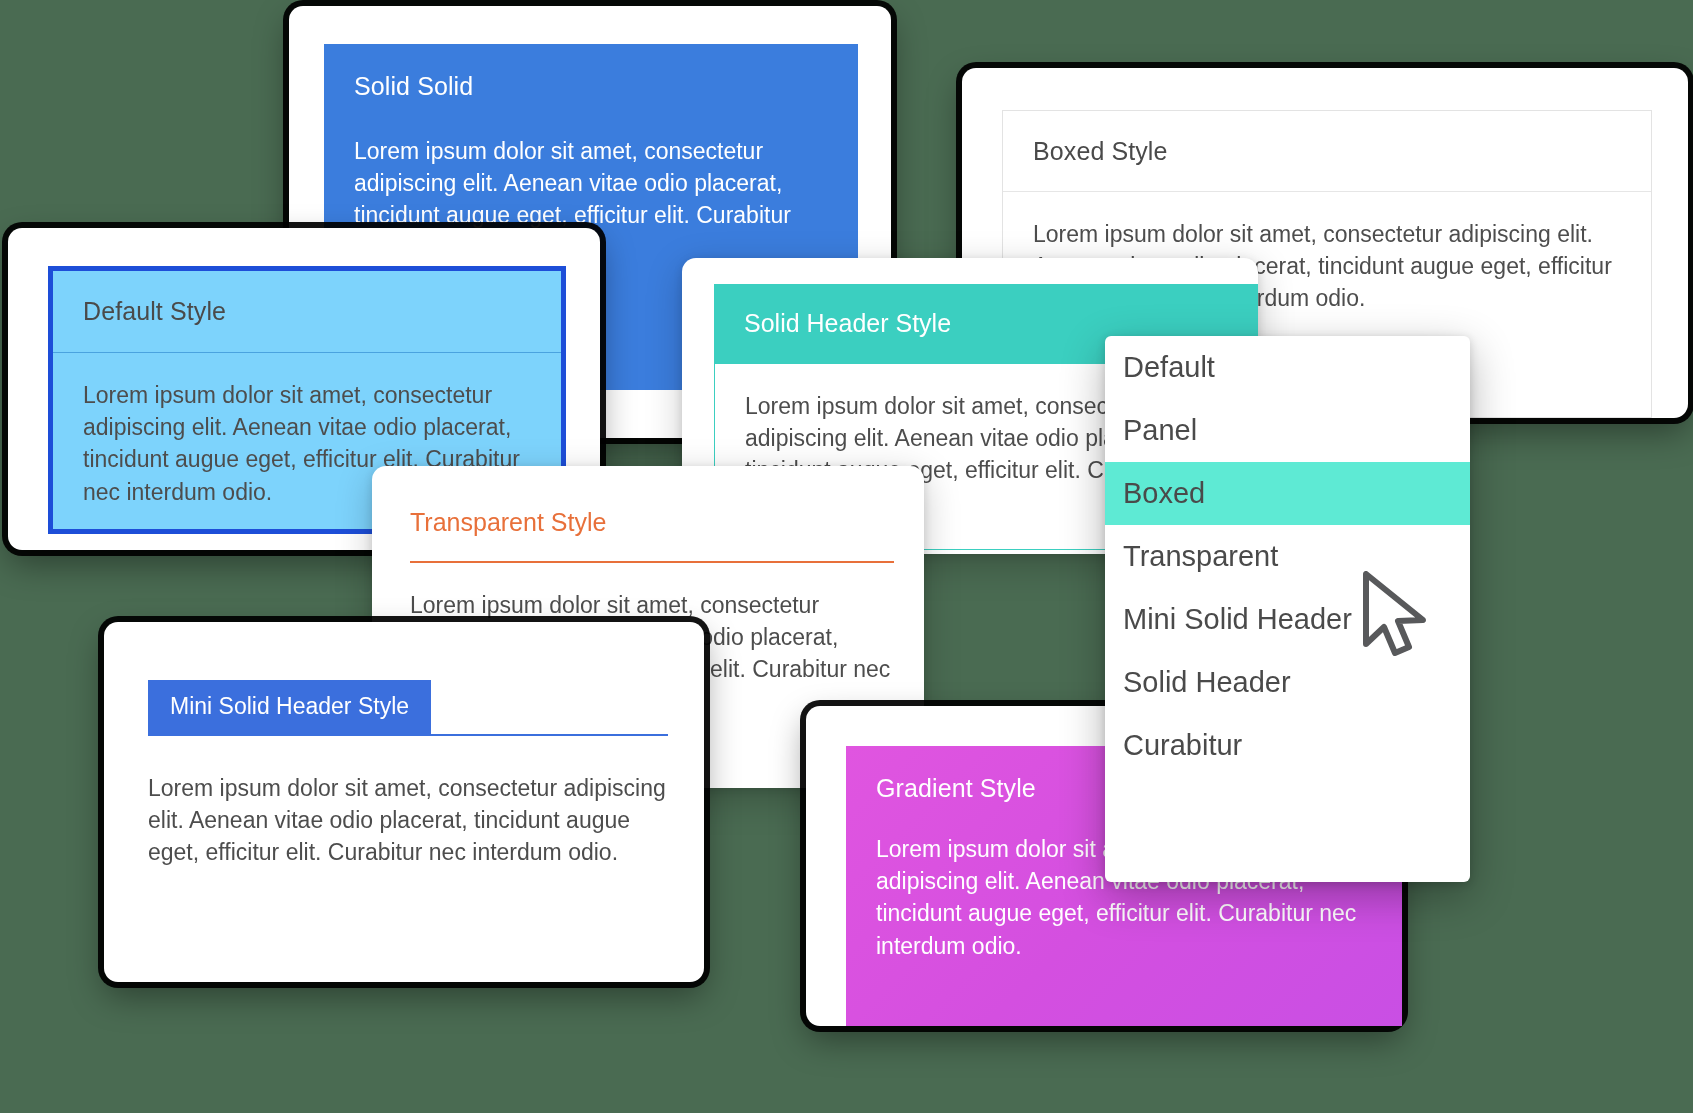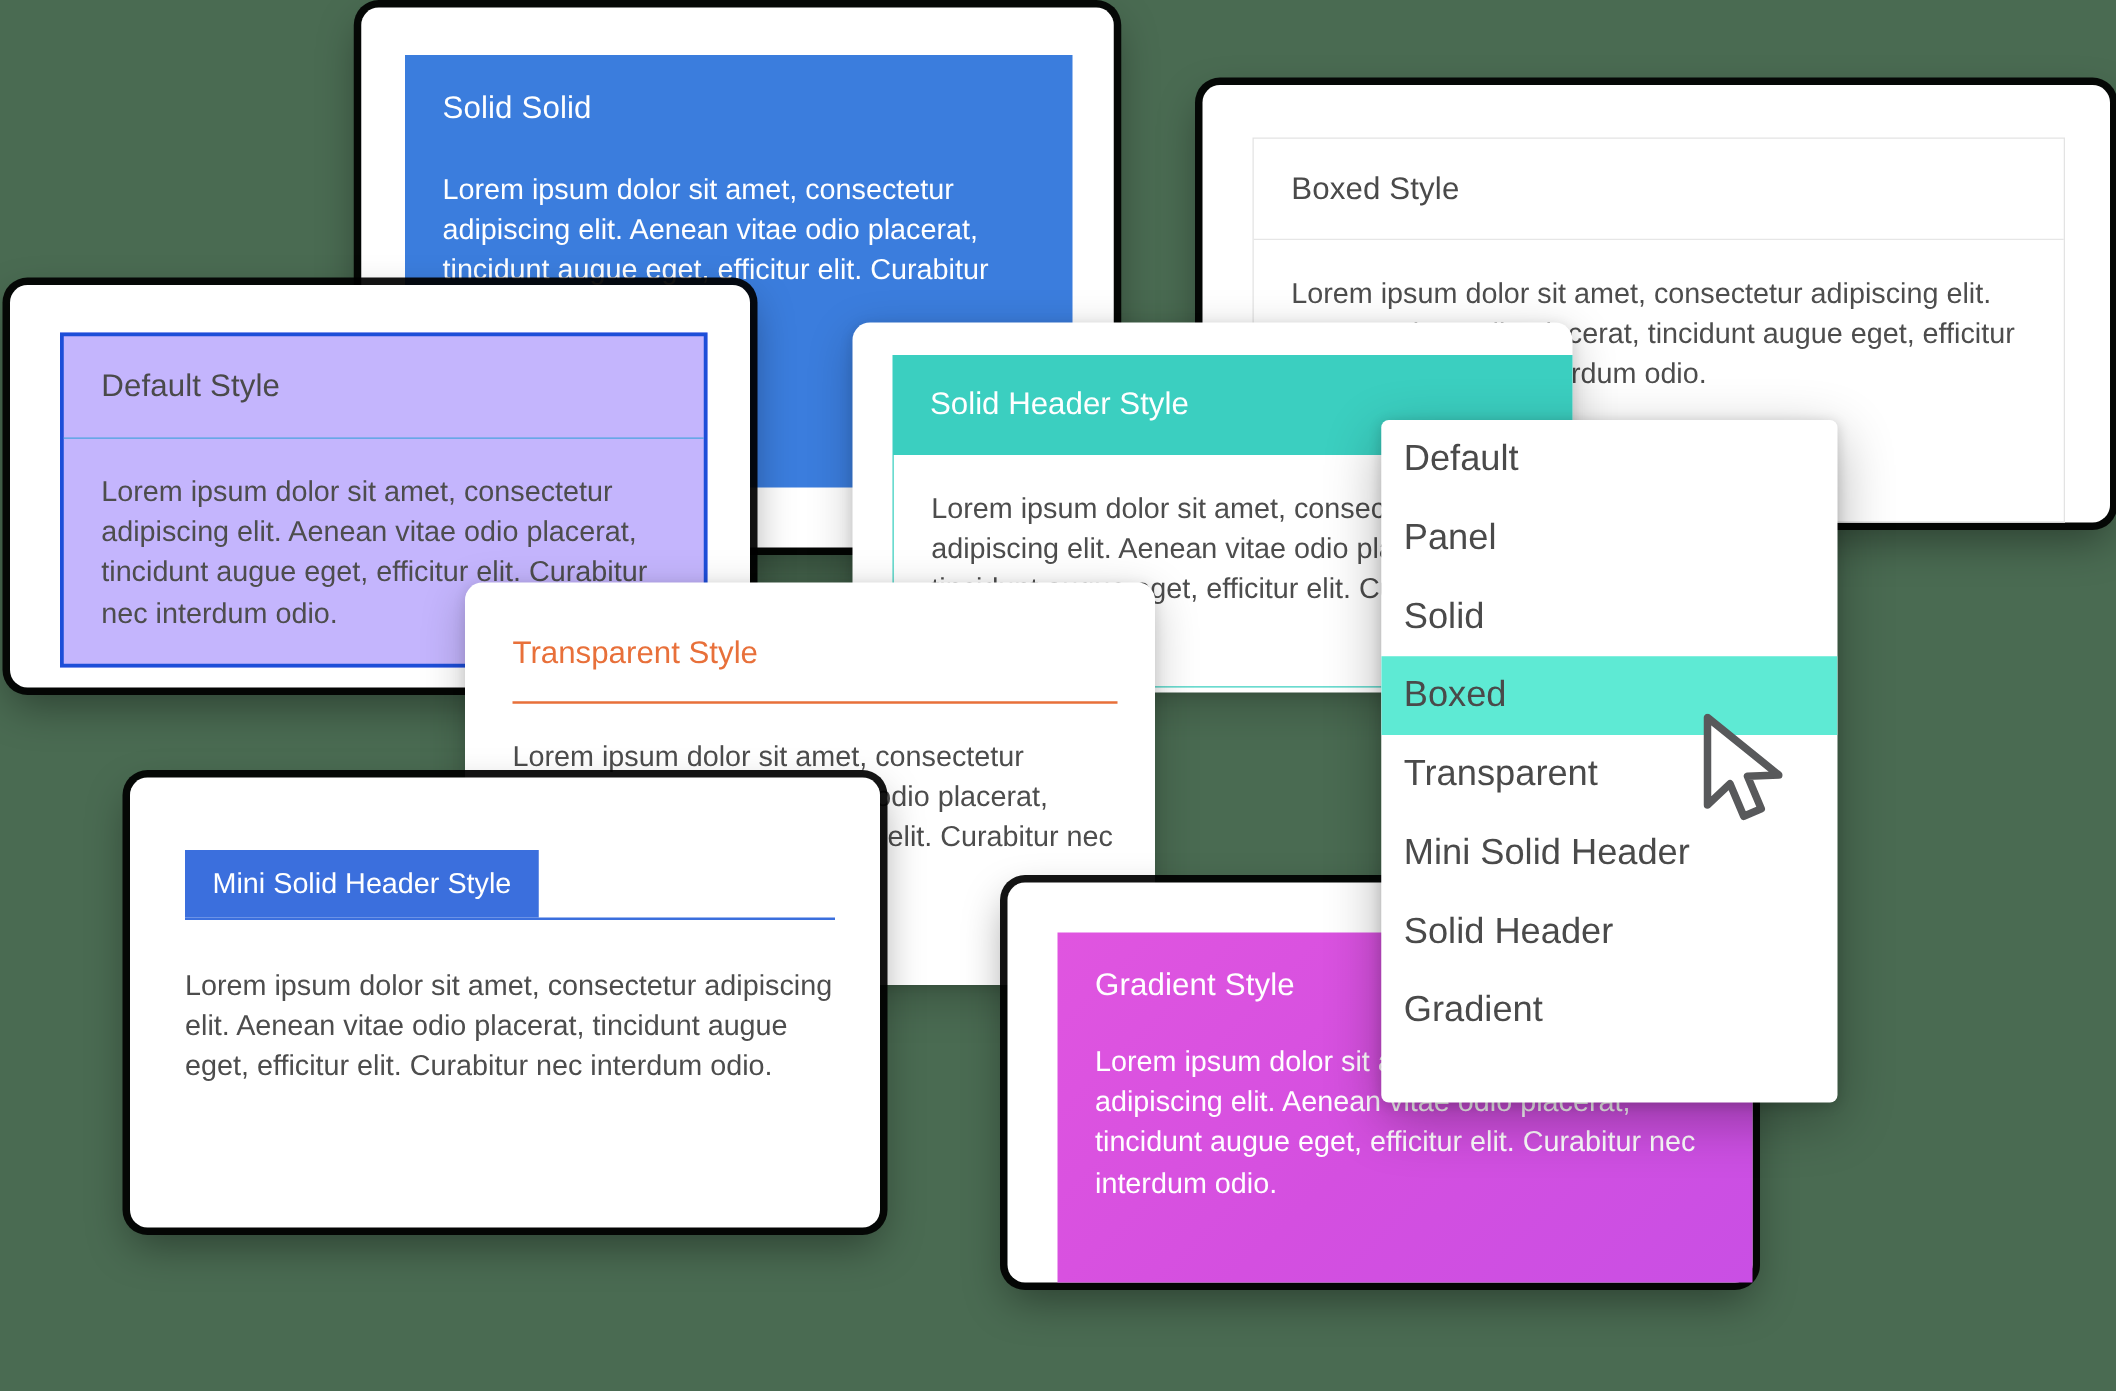--- a/index.html
+++ b/index.html
@@ -55,21 +55,21 @@
     border-bottom: 1px solid #e6e6e6;
     padding: 26px 30px 25px 30px;
   }
   .boxed-card .card-title { color: #4a4a4a; font-size: 25px; }
   .boxed-card .card-body { font-size: 23px; padding: 26px 30px 0 30px; }
 
   
   #panel-default { left: 8px; top: 228px; width: 592px; height: 322px; }
   .default-card {
     position: absolute; left: 40px; top: 38px; right: 34px; bottom: 16px;
-    border: 3px solid #1d4ed8; background: #c4b5fd;
+    border: 5px solid #1d4ed8; background: #7dd3fc;
   }
   .default-card .default-head {
     border-bottom: 1px solid #4aa3df; padding: 26px 30px 26px 30px;
   }
   .default-card .card-title { color: #4a4a4a; font-size: 25px; }
   .default-card .card-body { font-size: 23px; padding: 26px 30px 0 30px; }
 
   
   #panel-solidheader { left: 682px; top: 258px; width: 576px; height: 296px; }
   .sh-card { position: absolute; left: 32px; top: 26px; right: 0px; bottom: 0px; }
@@ -190,26 +190,25 @@
   <div class="panel" id="panel-gradient">
     <div class="grad-card">
       <div class="card-title">Gradient Style</div>
       <div class="card-body">Lorem ipsum dolor sit amet, consectetur adipiscing elit. Aenean vitae odio placerat, tincidunt augue eget, efficitur elit. Curabitur nec interdum odio.</div>
     </div>
   </div>
 
   <div id="dropdown">
       <div class="menu-item">Default</div>
       <div class="menu-item">Panel</div>
-      <div class="menu-item">Solid</div>
       <div class="menu-item selected">Boxed</div>
       <div class="menu-item">Transparent</div>
       <div class="menu-item">Mini Solid Header</div>
       <div class="menu-item">Solid Header</div>
-      <div class="menu-item">Gradient</div>
+      <div class="menu-item">Curabitur</div>
     </div>
 
   <div id="cursor">
     <svg width="74" height="88" viewBox="0 0 74 88" xmlns="http://www.w3.org/2000/svg">
       <path d="M4 3 L4 73 L22 56 L33 82 L47 76 L36 50 L61 49 Z" fill="#ffffff" stroke="#58595b" stroke-width="6" stroke-linejoin="round"></path>
     </svg>
   </div>
 
 </div>
 

